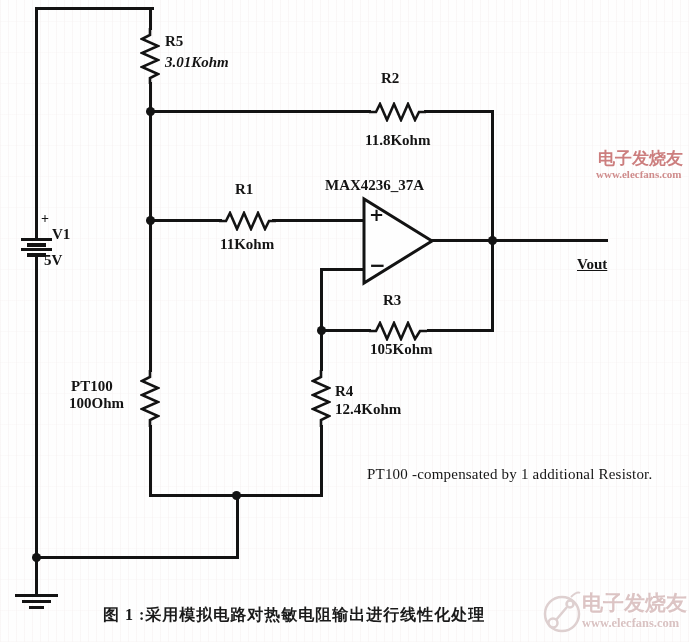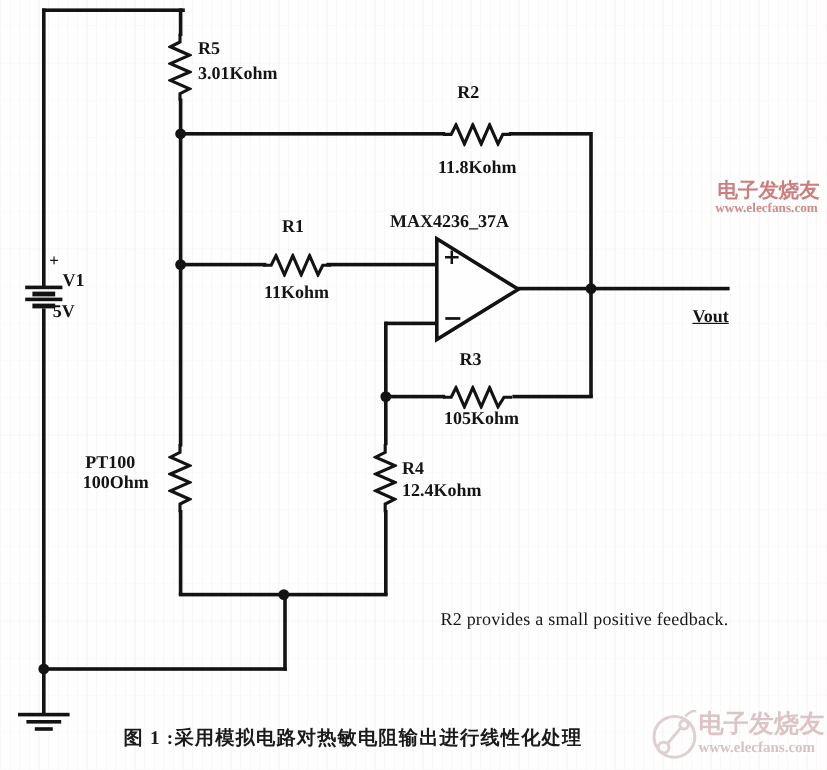--- a/index.html
+++ b/index.html
@@ -87,21 +87,21 @@
   <span class="lbl" style="left:44px;top:252px;">5V</span>
 
   <div class="wire" style="left:15px;top:594px;width:43px;height:3px;"></div>
   <div class="wire" style="left:22px;top:600px;width:29px;height:3px;"></div>
   <div class="wire" style="left:29px;top:606px;width:15px;height:3px;"></div>
 
   <svg style="left:140px;top:28px;" width="20" height="56" viewBox="0 0 20 56">
     <path d="M10,0 L10,7 L2,11 L18,18 L2,25 L18,32 L2,39 L18,46 L10,50 L10,56" fill="none" stroke="#131313" stroke-width="2.6"></path>
   </svg>
   <span class="lbl" style="left:165px;top:33px;text-align:center;">R5</span>
-  <span class="lbl" style="left:165px;top:54px;">3.01Kohm</span>
+  <span class="lbl" style="left:165px;top:54px;font-style:italic;">3.01Kohm</span>
 
   <svg style="left:140px;top:370px;" width="20" height="57" viewBox="0 0 20 57">
     <path d="M10,0 L10,7 L2,11 L18,18 L2,25 L18,32 L2,39 L18,46 L10,50 L10,57" fill="none" stroke="#131313" stroke-width="2.6"></path>
   </svg>
   <span class="lbl" style="left:71px;top:378px;">PT100</span>
   <span class="lbl" style="left:69px;top:395px;">100Ohm</span>
 
   <svg style="left:311px;top:370px;" width="20" height="57" viewBox="0 0 20 57">
     <path d="M10,0 L10,7 L2,11 L18,18 L2,25 L18,32 L2,39 L18,46 L10,50 L10,57" fill="none" stroke="#131313" stroke-width="2.6"></path>
   </svg>
@@ -128,21 +128,21 @@
 
   <svg style="left:362px;top:196px;" width="72" height="90" viewBox="0 0 72 90">
     <polygon points="2,3 2,87 70,45" fill="#fefefe" stroke="#131313" stroke-width="3" stroke-linejoin="miter"></polygon>
   </svg>
   <span class="opamp-sign" style="left:369px;top:204px;font-size:18px;">+</span>
   <span class="opamp-sign" style="left:369px;top:253px;font-size:20px;">−</span>
   <span class="lbl" style="left:325px;top:177px;text-align:right;">MAX4236_37A</span>
 
   <span class="lbl" style="left:577px;top:256px;text-decoration:underline;">Vout</span>
 
-  <span class="note" style="left:367px;top:509px;">R2 provides a small positive feedback.</span>
+  <span class="note" style="left:367px;top:466px;">PT100 -compensated by 1 additional Resistor.</span>
 
   <div class="caption">图 1 :采用模拟电路对热敏电阻输出进行线性化处理</div>
 
   <span class="wm-top-1">电子发烧友</span>
   <span class="wm-top-2">www.elecfans.com</span>
 
   <svg style="left:541px;top:589px;" width="42" height="50" viewBox="0 0 42 50">
     <circle cx="21" cy="25" r="17" fill="none" stroke="#ded0d0" stroke-width="2.5"></circle>
     <circle cx="12" cy="34" r="4.5" fill="none" stroke="#ded0d0" stroke-width="2.5"></circle>
     <circle cx="29" cy="15" r="3.5" fill="none" stroke="#ded0d0" stroke-width="2.5"></circle>

